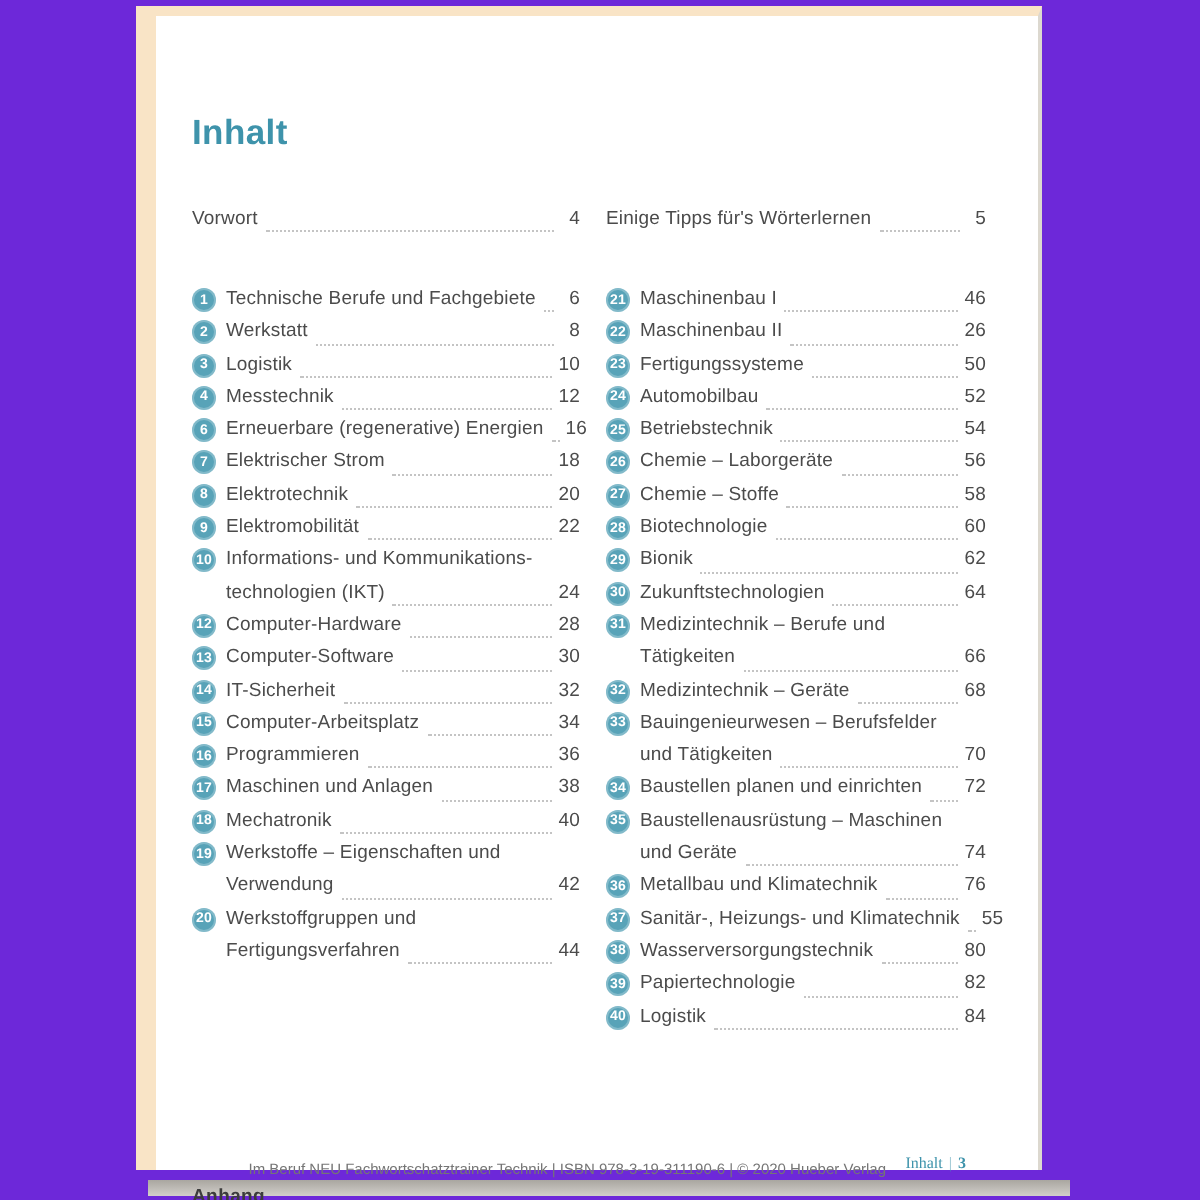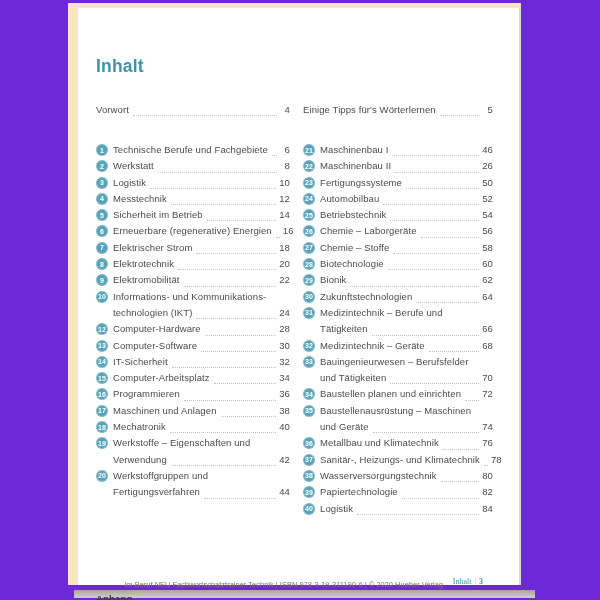--- a/index.html
+++ b/index.html
@@ -131,28 +131,20 @@
         <div class="toc-entry">
           <div class="toc-line">
             <span class="num-badge">4</span>
             <span class="lbl">Messtechnik</span>
             <span class="leader"></span>
             <span class="pg">12</span>
           </div>
         </div>
         <div class="toc-entry">
           <div class="toc-line">
-            <span class="num-badge">5</span>
-            <span class="lbl">Sicherheit im Betrieb</span>
-            <span class="leader"></span>
-            <span class="pg">14</span>
-          </div>
-        </div>
-        <div class="toc-entry">
-          <div class="toc-line">
             <span class="num-badge">6</span>
             <span class="lbl">Erneuerbare (regenerative) Energien</span>
             <span class="leader"></span>
             <span class="pg">16</span>
           </div>
         </div>
         <div class="toc-entry">
           <div class="toc-line">
             <span class="num-badge">7</span>
             <span class="lbl">Elektrischer Strom</span>
@@ -402,21 +394,21 @@
             <span class="lbl">Metallbau und Klimatechnik</span>
             <span class="leader"></span>
             <span class="pg">76</span>
           </div>
         </div>
         <div class="toc-entry">
           <div class="toc-line">
             <span class="num-badge">37</span>
             <span class="lbl">Sanitär-, Heizungs- und Klimatechnik</span>
             <span class="leader"></span>
-            <span class="pg">78</span>
+            <span class="pg">55</span>
           </div>
         </div>
         <div class="toc-entry">
           <div class="toc-line">
             <span class="num-badge">38</span>
             <span class="lbl">Wasserversorgungstechnik</span>
             <span class="leader"></span>
             <span class="pg">80</span>
           </div>
         </div>

